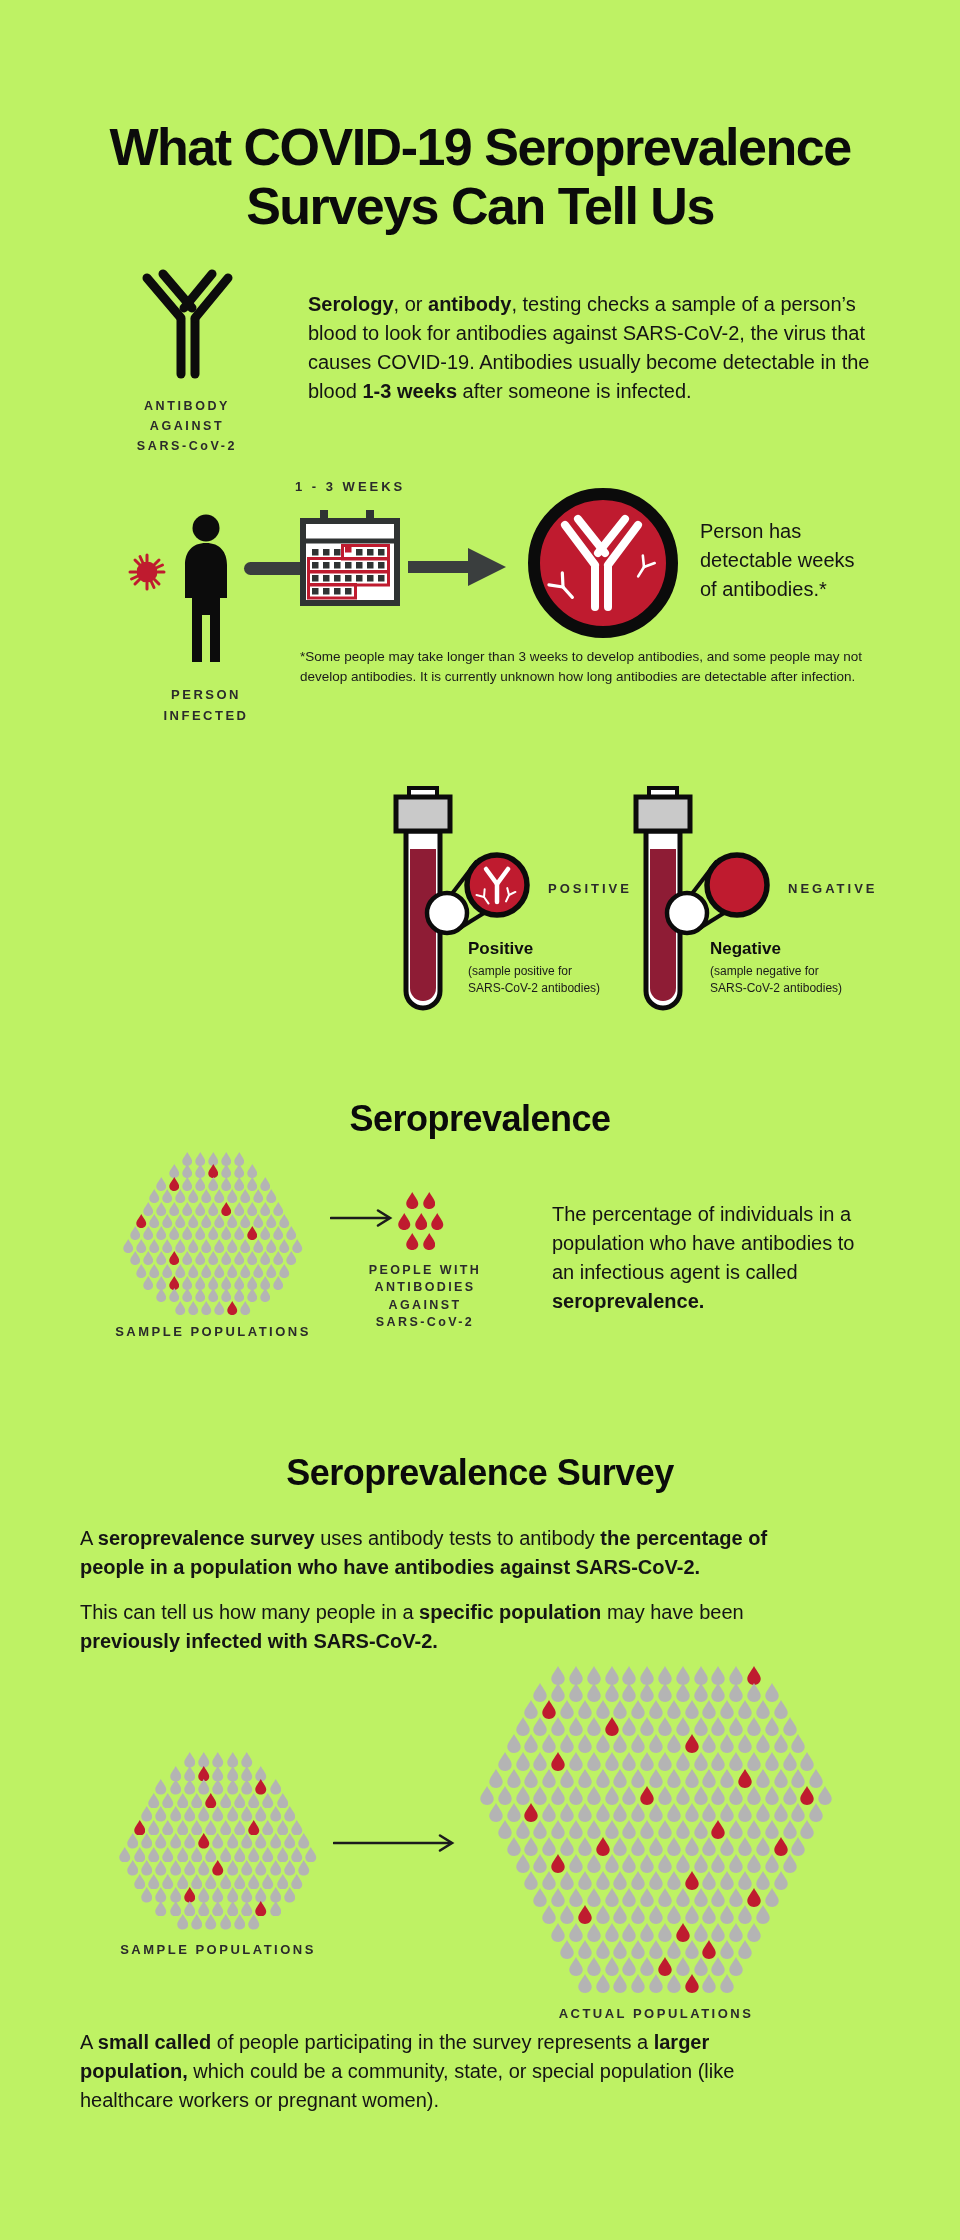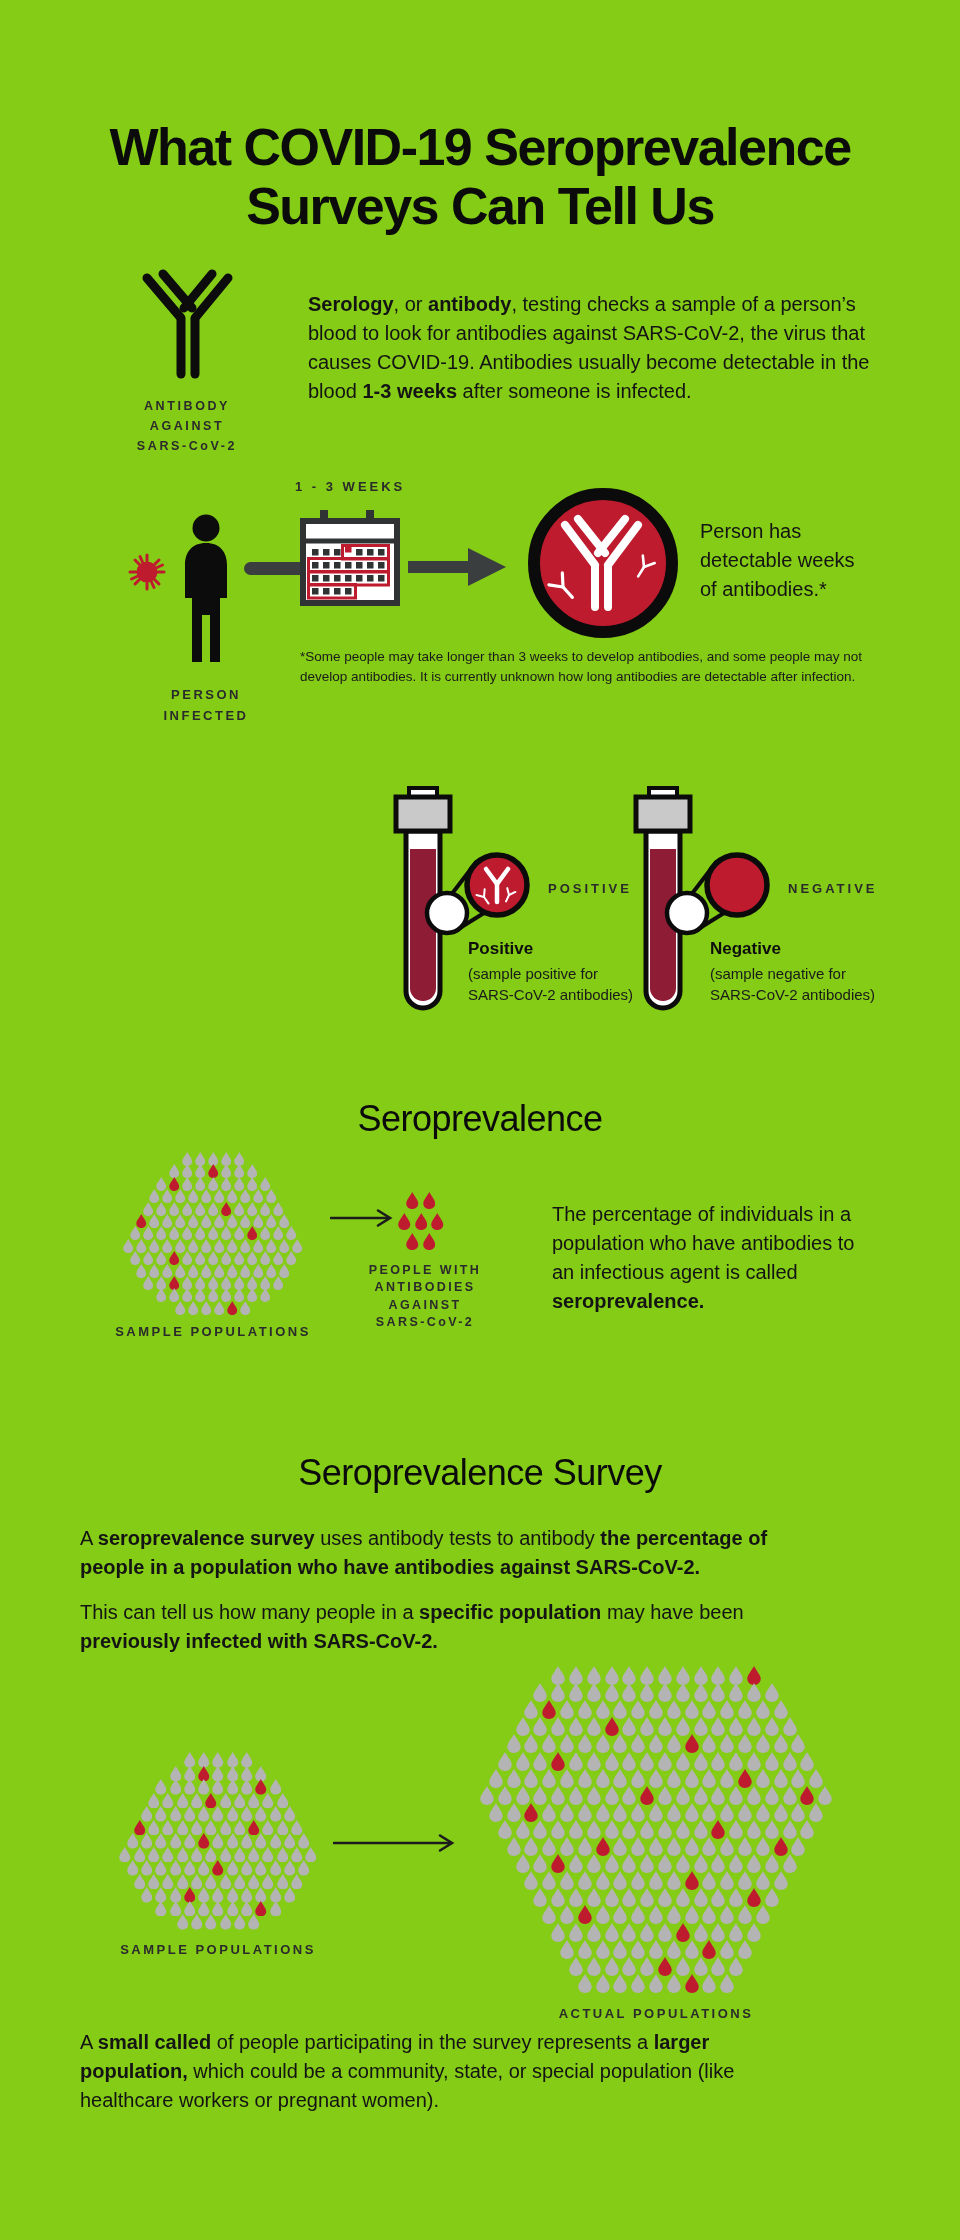--- a/index.html
+++ b/index.html
@@ -1,35 +1,35 @@
 <!DOCTYPE html>
 <html style="--red: #bf1b2f; --maroon: #8e1c35; --gray-drop: #b4b4b4; --cap-gray: #c9c9c9; --dark: #3a3e3e; --ink: #111111;"><head>
 <meta charset="utf-8">
 <style>
   :root{
     --red:#bf1b2f; --maroon:#8e1c35; --gray-drop:#b4b4b4;
     --cap-gray:#c9c9c9; --dark:#3a3e3e; --ink:#111111;
   }
   *{margin:0;padding:0;box-sizing:border-box}
   body{background:#ffffff;font-family:"Liberation Sans",sans-serif;color:var(--ink)}
-  #page{position:relative;width:960px;height:2240px;background:#84cc16;overflow:hidden;margin:0 auto}
+  #page{position:relative;width:960px;height:2240px;background:#bef264;overflow:hidden;margin:0 auto}
   .abs{position:absolute}
   .title{left:0;right:0;top:118px;text-align:center;font-size:52px;font-weight:700;
          letter-spacing:-1.5px;line-height:1.13;white-space:pre-line;color:#0b0b0b}
-  .h2{left:0;right:0;text-align:center;font-size:36px;font-weight:400;letter-spacing:-0.5px;color:#0b0b0b}
+  .h2{left:0;right:0;text-align:center;font-size:36px;font-weight:700;letter-spacing:-0.5px;color:#0b0b0b}
   .para{font-size:20px;line-height:1.45;color:#141414}
   .para b{font-weight:700}
   .label{font-size:13px;font-weight:700;letter-spacing:2.5px;color:#2b2b2b;
          white-space:pre-line;text-align:center;line-height:1.6}
   .label.left{text-align:right}
   .small-label{font-size:12.5px;font-weight:700;letter-spacing:2.2px;color:#2b2b2b;
          white-space:pre-line;text-align:center;line-height:1.38}
   .footnote{font-size:13.5px;line-height:1.45;color:#1a1a1a}
   .cap-title{font-size:17px;font-weight:700;color:#0e0e0e}
-  .cap-sub{font-size:15px;line-height:1.42;white-space:pre-line;color:#1a1a1a}
+  .cap-sub{font-size:12px;line-height:1.42;white-space:pre-line;color:#1a1a1a}
   .bar-arrow{background:var(--dark);border-radius:7px;width:62px;height:13px}
   .cluster{position:absolute}
   .cluster svg{position:absolute;display:block}
 </style>
 </head>
 <body>
 
 <div id="page">
 
   <div class="abs title">What COVID-19 Seroprevalence

